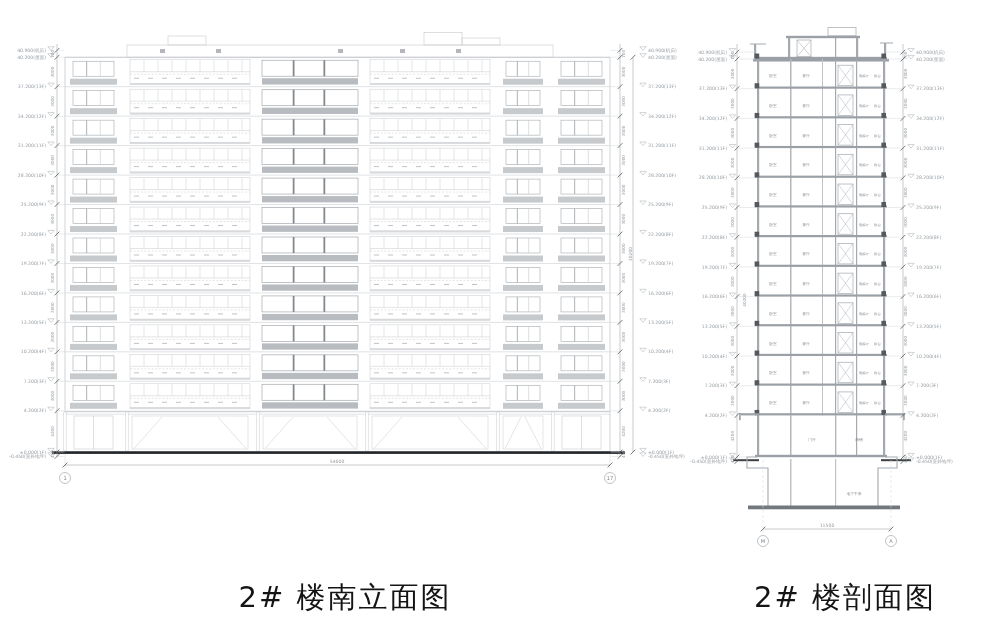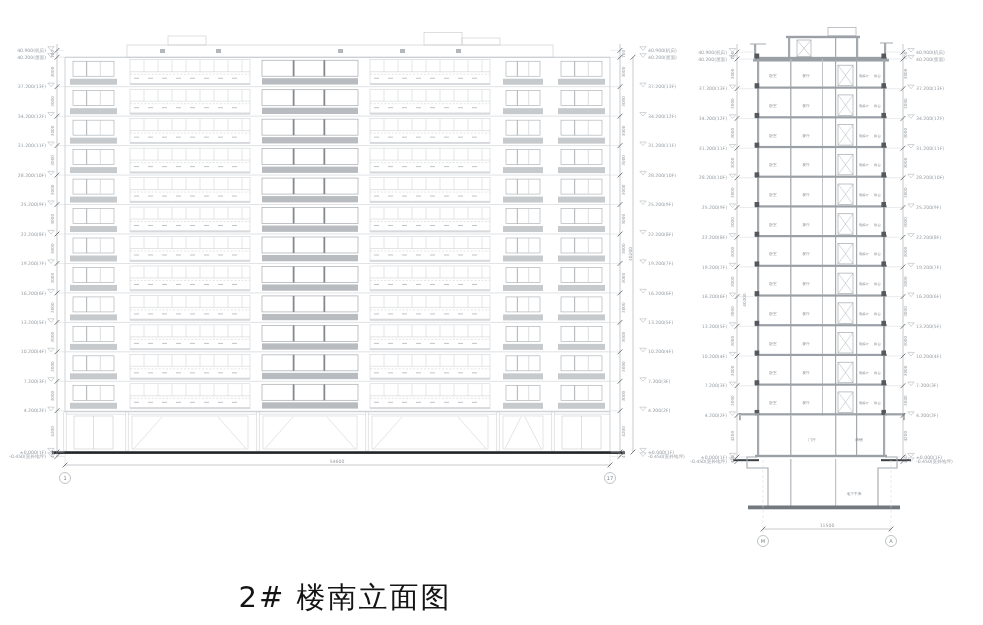--- a/index.html
+++ b/index.html
@@ -1251,13 +1251,14 @@
           <line x1="888.6" y1="531.4" x2="893.4" y2="526.6" stroke="#55595e" stroke-width="0.8"></line>
           <text x="827" y="527" font-size="4.6" fill="#9aa0a6" text-anchor="middle">11500</text>
           <circle cx="763" cy="541" r="5.5" fill="none" stroke="#a4a9ae" stroke-width="0.7"></circle>
           <text x="763" y="542.8" font-size="5" fill="#7d8288" text-anchor="middle">M</text>
           <circle cx="891" cy="541" r="5.5" fill="none" stroke="#a4a9ae" stroke-width="0.7"></circle>
           <text x="891" y="542.8" font-size="5" fill="#7d8288" text-anchor="middle">A</text>
         </g>
       </g>
   </svg>
   <div class="title" id="title-elev">2# 楼南立面图</div>
+  <div class="title" id="title-sect">2# 楼剖面图</div>
 </div>
 
 </body></html>

